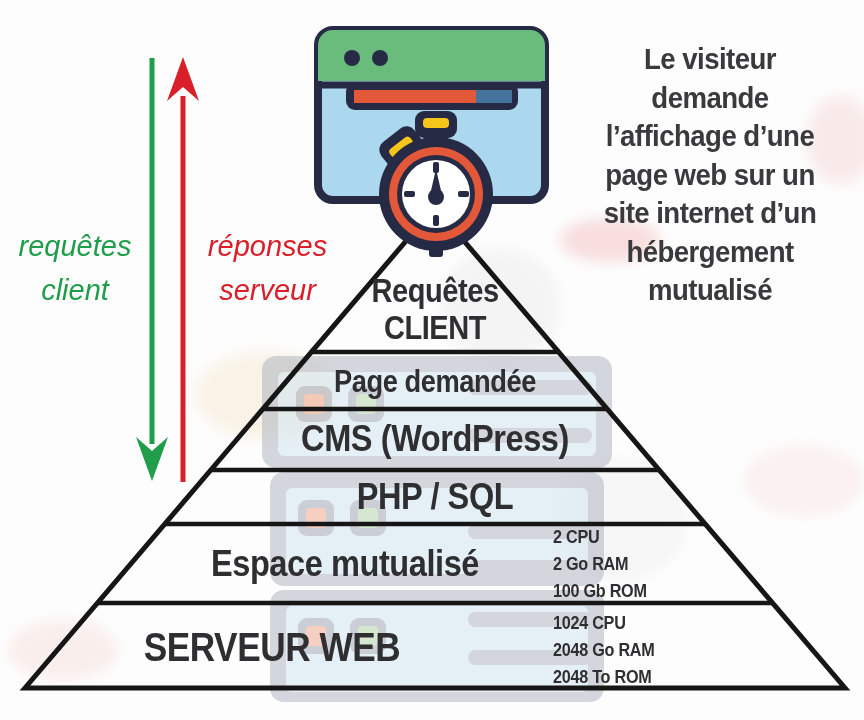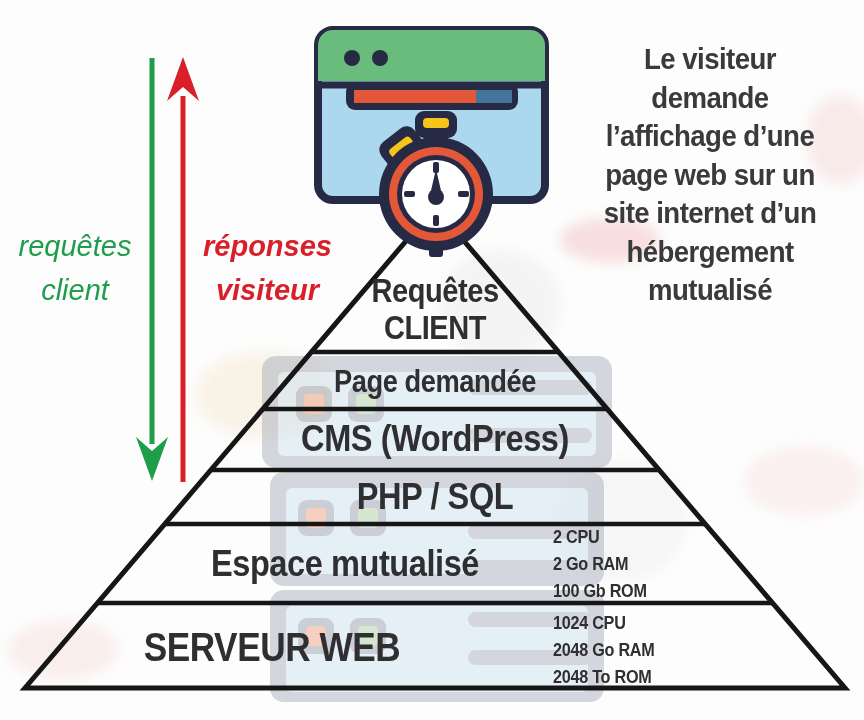--- a/index.html
+++ b/index.html
@@ -143,23 +143,23 @@
       <polygon points="436,169 429.5,197 442.5,197" fill="#262a45"></polygon>
       <circle cx="436" cy="197" r="8" fill="#262a45"></circle>
       <rect x="429" y="248" width="14" height="9" rx="3" fill="#262a45"></rect>
     </g>
   </svg>
 
   <div class="arrow-label" style="left:0;top:224px;width:150px;color:#1f9d4b;">
     <span>requêtes</span><br>
     <span>client</span>
   </div>
-  <div class="arrow-label" style="left:190px;top:224px;width:155px;color:#d9202a;font-weight:bold;">
+  <div class="arrow-label" style="left:190px;top:224px;width:155px;color:#d9202a;">
     <span>réponses</span><br>
-    <span>visiteur</span>
+    <span>serveur</span>
   </div>
 
   <div id="visitor-note">
     <span>Le visiteur</span><br>
     <span>demande</span><br>
     <span>l’affichage d’une</span><br>
     <span>page web sur un</span><br>
     <span>site internet d’un</span><br>
     <span>hébergement</span><br>
     <span>mutualisé</span>

